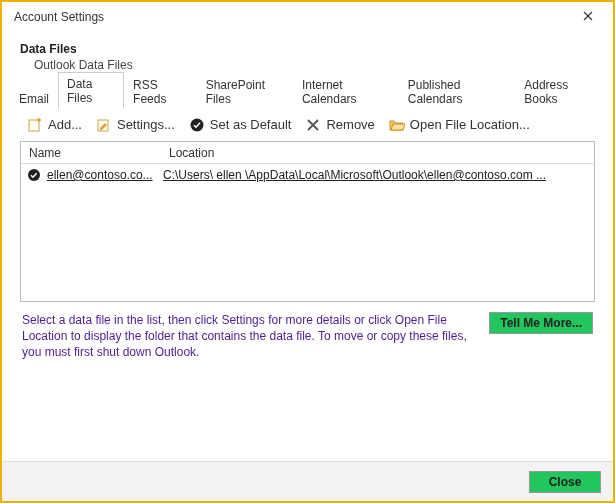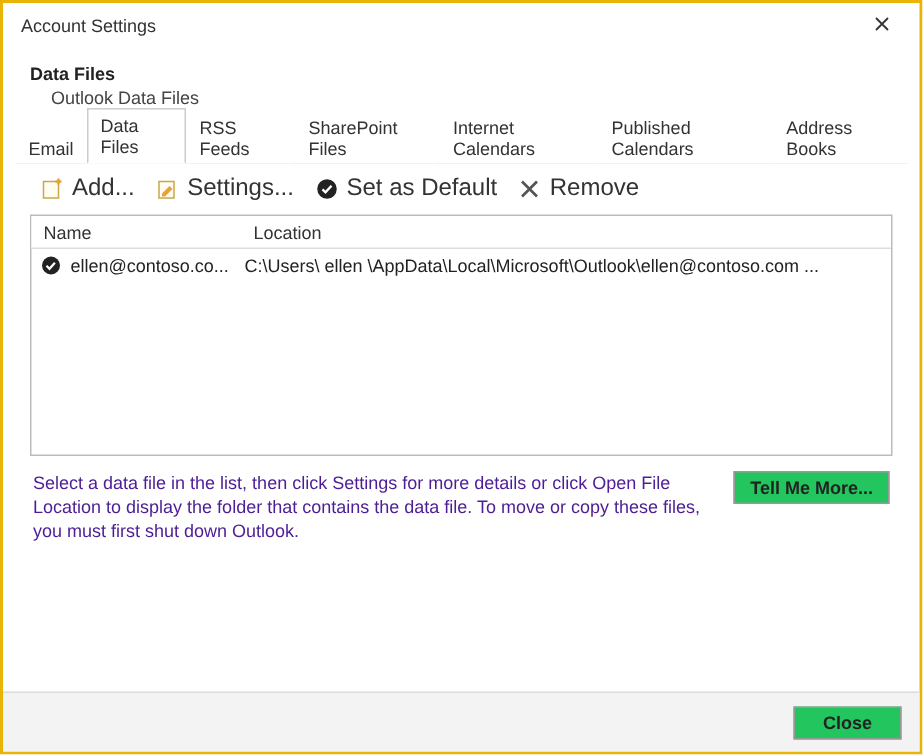--- a/index.html
+++ b/index.html
@@ -10,29 +10,29 @@
   .titlebar .close { width: 34px; height: 26px; display: flex; align-items: center; justify-content: center; }
   .close svg { width: 10px; height: 10px; }
   .header-block { padding: 10px 16px 14px 18px; }
   .header-title { font-weight: bold; font-size: 12px; color: #222; }
   .header-sub { font-size: 12px; color: #444; padding-left: 14px; padding-top: 2px; }
   .tabs-wrap { padding: 0 8px; }
   .tabs { display: flex; border-bottom: 1px solid #ccc; height: 23px; align-items: flex-end; }
   .tab { padding: 4px 8px 3px 8px; font-size: 12px; color: #333; border: 1px solid transparent; border-bottom: none; cursor: default; position: relative; top: 1px; background: #fff; }
   .tab.active { border-color: #ccc; border-bottom: 1px solid #fff; background: #fff; }
   .toolbar { display: flex; align-items: center; padding: 6px 10px 6px 12px; gap: 4px; }
-  .tbtn { display: flex; align-items: center; gap: 5px; padding: 2px 5px; font-size: 16px; color: #333; }
+  .tbtn { display: flex; align-items: flex-start; gap: 5px; padding: 2px 5px; font-size: 13px; color: #333; }
   .tbtn .ic { width: 16px; height: 16px; display: inline-flex; align-items: center; justify-content: center; }
   .list-area { margin: 0 10px; border: 1px solid #bbb; height: 161px; background: #fff; }
   .list-header { display: flex; height: 22px; align-items: center; border-bottom: 1px solid #ddd; background: #fff; }
   .list-header .col { padding-left: 8px; font-size: 12px; color: #333; }
   .col-name { width: 140px; }
   .col-loc { flex: 1; }
   .row { display: flex; align-items: center; height: 22px; font-size: 12px; }
-  .row .cell { padding-left: 6px; white-space: nowrap; overflow: hidden; }
+  .row .cell { padding-left: 6px; white-space: nowrap; overflow: hidden; text-decoration: underline; }
   .row .badge { width: 14px; height: 14px; margin-left: 6px; flex: 0 0 auto; }
   .row .cell-name { width: 118px; overflow: hidden; text-overflow: ellipsis; }
   .row .cell-loc { flex: 1; overflow: hidden; text-overflow: ellipsis; padding-left: 4px;}
   .footer-text { display: flex; padding: 10px 12px; gap: 10px; align-items: flex-start; }
   .footer-text .msg { flex: 1; font-size: 12px; color: #4c1d95; line-height: 1.35; }
   .btn { border: 1px solid #999; background: #22c55e; padding: 3px 10px; font-size: 12px; color: #222; min-width: 72px; text-align: center; font-weight: bold; }
   .bottom-bar { margin-top: auto; border-top: 1px solid #ddd; background: #f3f3f3; height: 40px; display: flex; align-items: center; justify-content: flex-end; padding: 12px 12px; }
 </style>
 </head>
 <body>
@@ -96,20 +96,29 @@
         <span>Set as Default</span>
       </div>
       <div class="tbtn">
         <span class="ic">
           <svg viewBox="0 0 16 16">
               <path d="M3 3l10 10M13 3L3 13" stroke="#555" stroke-width="1.8"></path>
             </svg>
         </span>
         <span>Remove</span>
       </div>
+      <div class="tbtn">
+        <span class="ic">
+          <svg viewBox="0 0 16 16">
+              <path d="M1 4h4l1 2h8v7H1z" fill="#f6c458" stroke="#c7902a"></path>
+              <path d="M2 13l2-6h12l-2 6z" fill="#ffe19a" stroke="#c7902a"></path>
+            </svg>
+        </span>
+        <span>Open File Location...</span>
+      </div>
     </div>
 
     <div class="list-area">
       <div class="list-header">
         <div class="col col-name">Name</div>
         <div class="col col-loc">Location</div>
       </div>
       <div class="row">
         <span class="badge">
           <svg viewBox="0 0 14 14">

